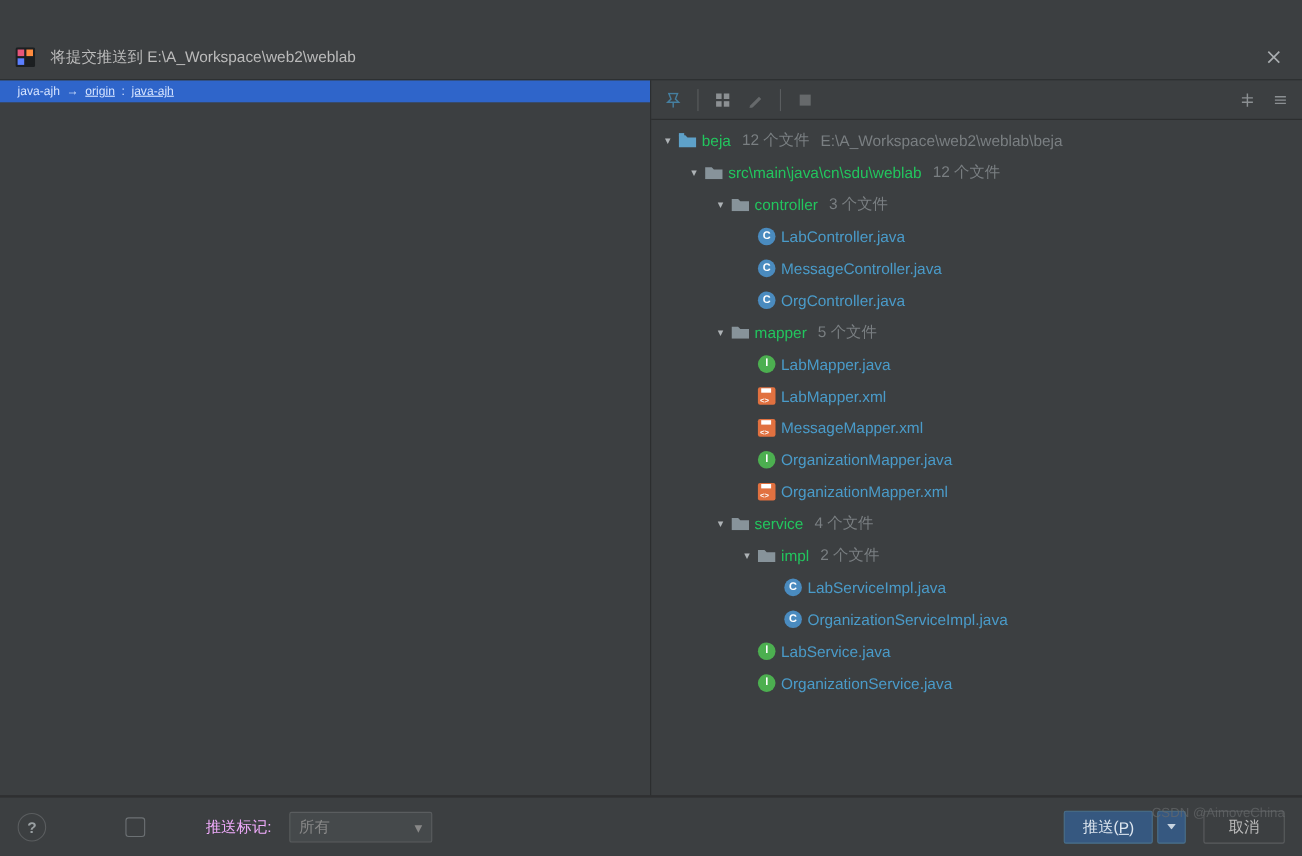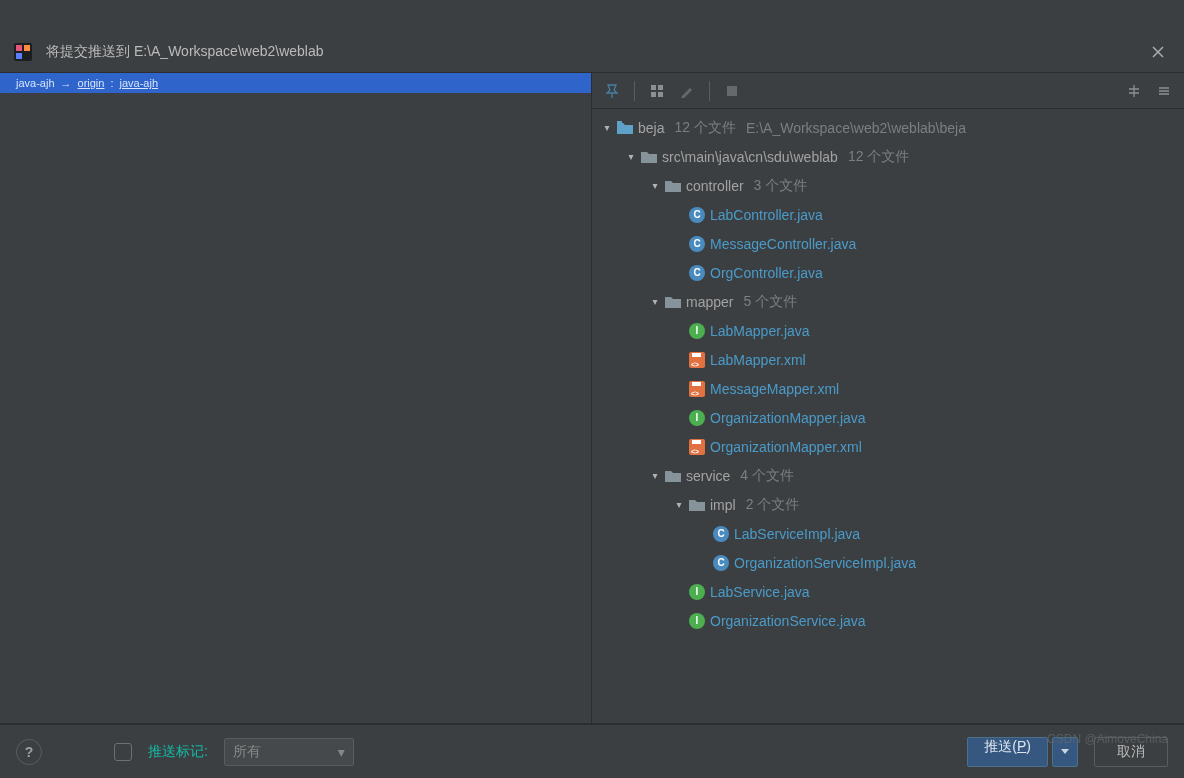--- a/index.html
+++ b/index.html
@@ -44,33 +44,33 @@
 .node.clickable { cursor:pointer; }
 .arrow { width:14px; display:inline-flex; justify-content:center; color:#aeb3b6; font-size:10px;}
 .icon { width:18px; height:18px; display:inline-flex; align-items:center; justify-content:center; margin:0 4px 0 2px; flex-shrink:0;}
 .folder-icon svg { fill:#87939a; }
 .mod-icon svg { fill:#5ea1c9; }
 .c-icon { background:#4a8bbf; border-radius:50%; width:16px; height:16px; color:#fff; font-size:10px; font-weight:bold; display:flex; align-items:center; justify-content:center;}
 .i-icon { background:#4caf50; border-radius:50%; width:16px; height:16px; color:#fff; font-size:10px; font-weight:bold; display:flex; align-items:center; justify-content:center;}
 .xml-icon { width:16px; height:16px; background:#e17140; position:relative; border-radius:2px;}
 .xml-icon::before { content:"<>"; color:#fff; font-size:7px; position:absolute; bottom:0; left:2px; font-weight:bold;}
 .xml-icon::after { content:""; position:absolute; top:1px; left:3px; width:9px; height:4px; background:#fff;}
-.lbl { color:#a3a3a3; }
+.lbl { color:#22c55e; }
 .lbl.link { color:#4a9bc9; }
 .meta { color:#7a7f82; margin-left:10px; }
 .footer {
   height: 54px; display:flex; align-items:center;
   padding: 0 16px; gap:16px; border-top:1px solid #2b2d2e;
 }
 .help { width:26px; height:26px; border:1px solid #5a5d5f; border-radius:50%; display:flex; align-items:center; justify-content:center; color:#9aa0a3; cursor:pointer; font-weight:bold;}
 .check { width:18px; height:18px; border:1px solid #6c7174; border-radius:3px; cursor:pointer;}
-.footlbl { color:#14b8a6; }
+.footlbl { color:#f0abfc;margin-left:39px; }
 .combo { width:130px; height:28px; border:1px solid #5a5d5f; background:#45494b; display:flex; align-items:center; padding:0 8px; justify-content:space-between; color:#888; border-radius:2px; cursor:pointer;}
 .spacer { flex:1; }
-.btn-primary { background:#365880; border:1px solid #4a708b; color:#dde6ef; height:30px; padding:0 16px; border-radius:2px; display:flex; cursor:pointer; font-size:14px;}
+.btn-primary { background:#365880; border:1px solid #4a708b; color:#dde6ef; height:30px; padding:0 16px; border-radius:2px; display:flex; align-items:center; cursor:pointer; font-size:14px;}
 .btn-primary .pkey { text-decoration:underline;}
 .btn-drop { background:#365880; border:1px solid #4a708b; width:26px; height:30px; display:flex; align-items:center; justify-content:center; border-radius:2px; cursor:pointer; margin-left:-12px;}
 .btn-sec { border:1px solid #5a5d5f; color:#bbbbbb; height:30px; padding:0 22px; border-radius:2px; display:flex; align-items:center; cursor:pointer; background:transparent;}
 .watermark { position:absolute; bottom:32px; right:16px; color:#66696b; font-size:12px; opacity:0.7;}
 svg { display:block; }
 </style>
 </head>
 <body>
 
 <div class="titlebar">

